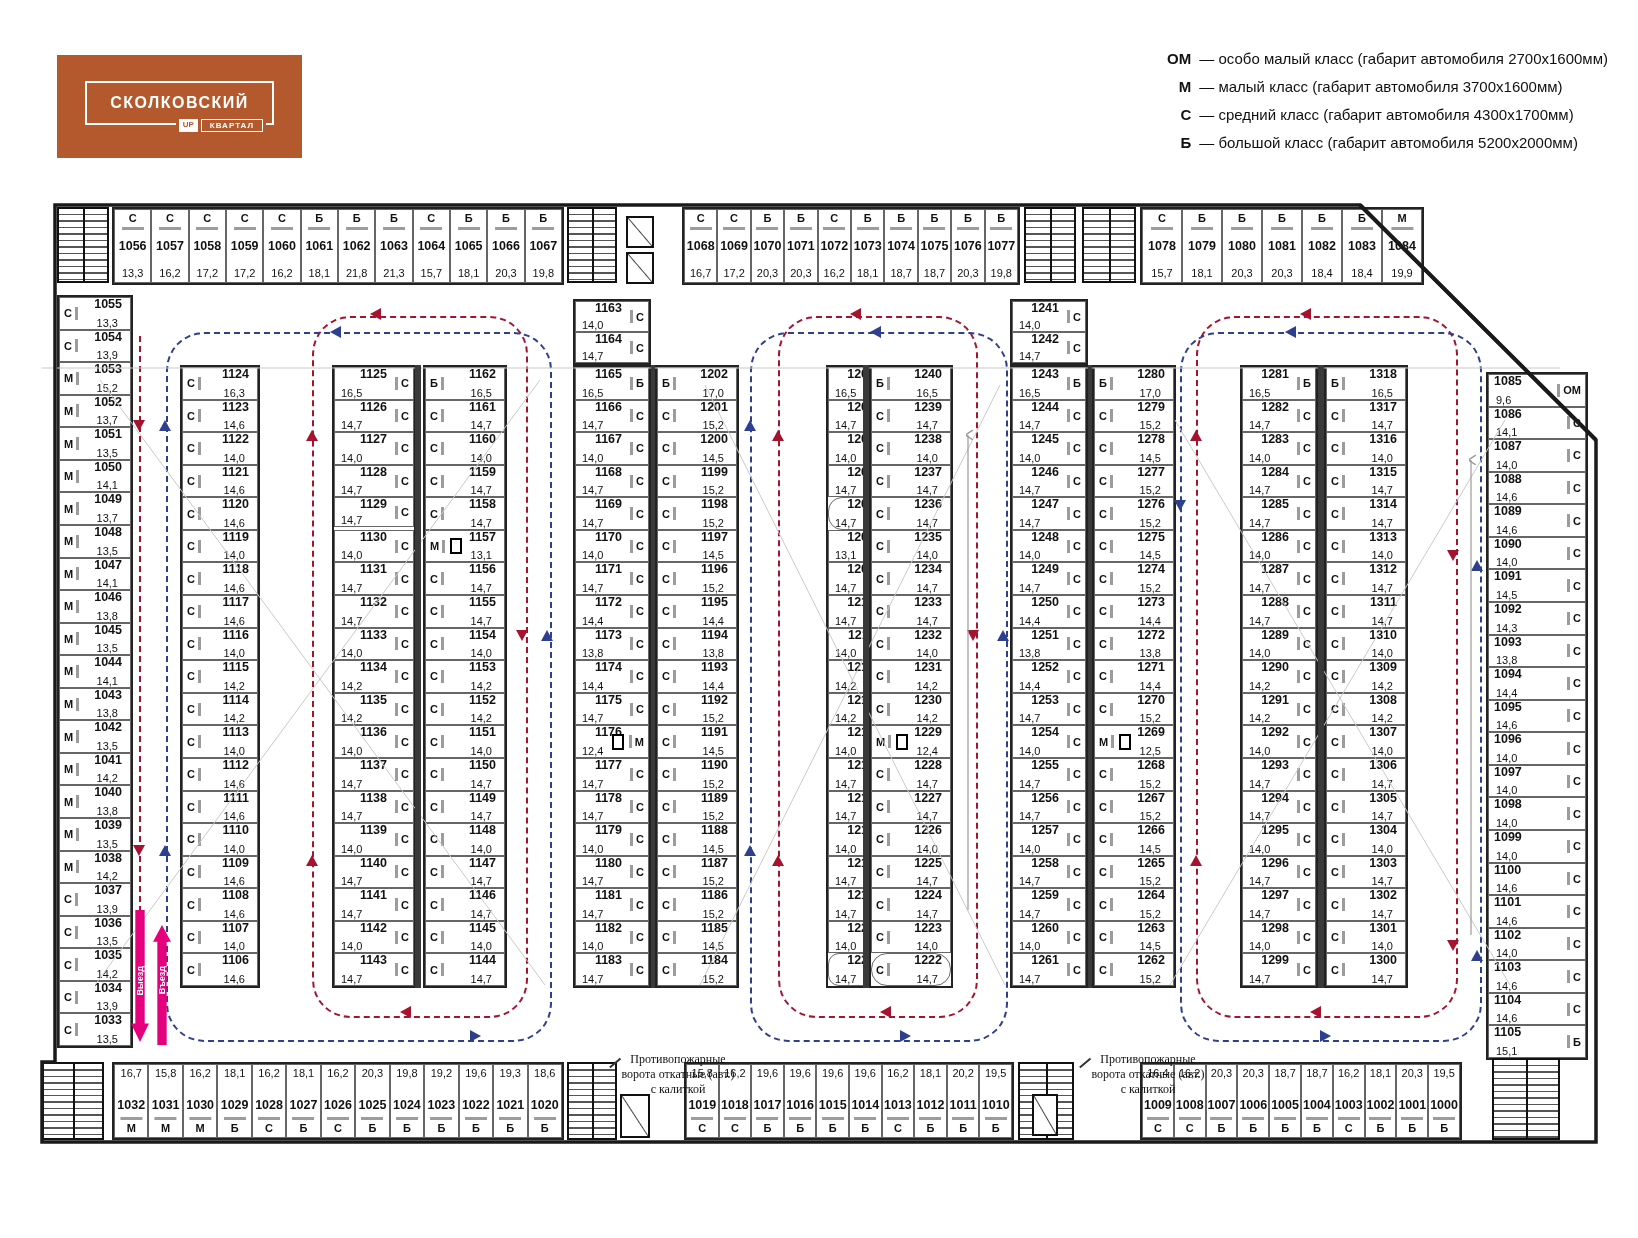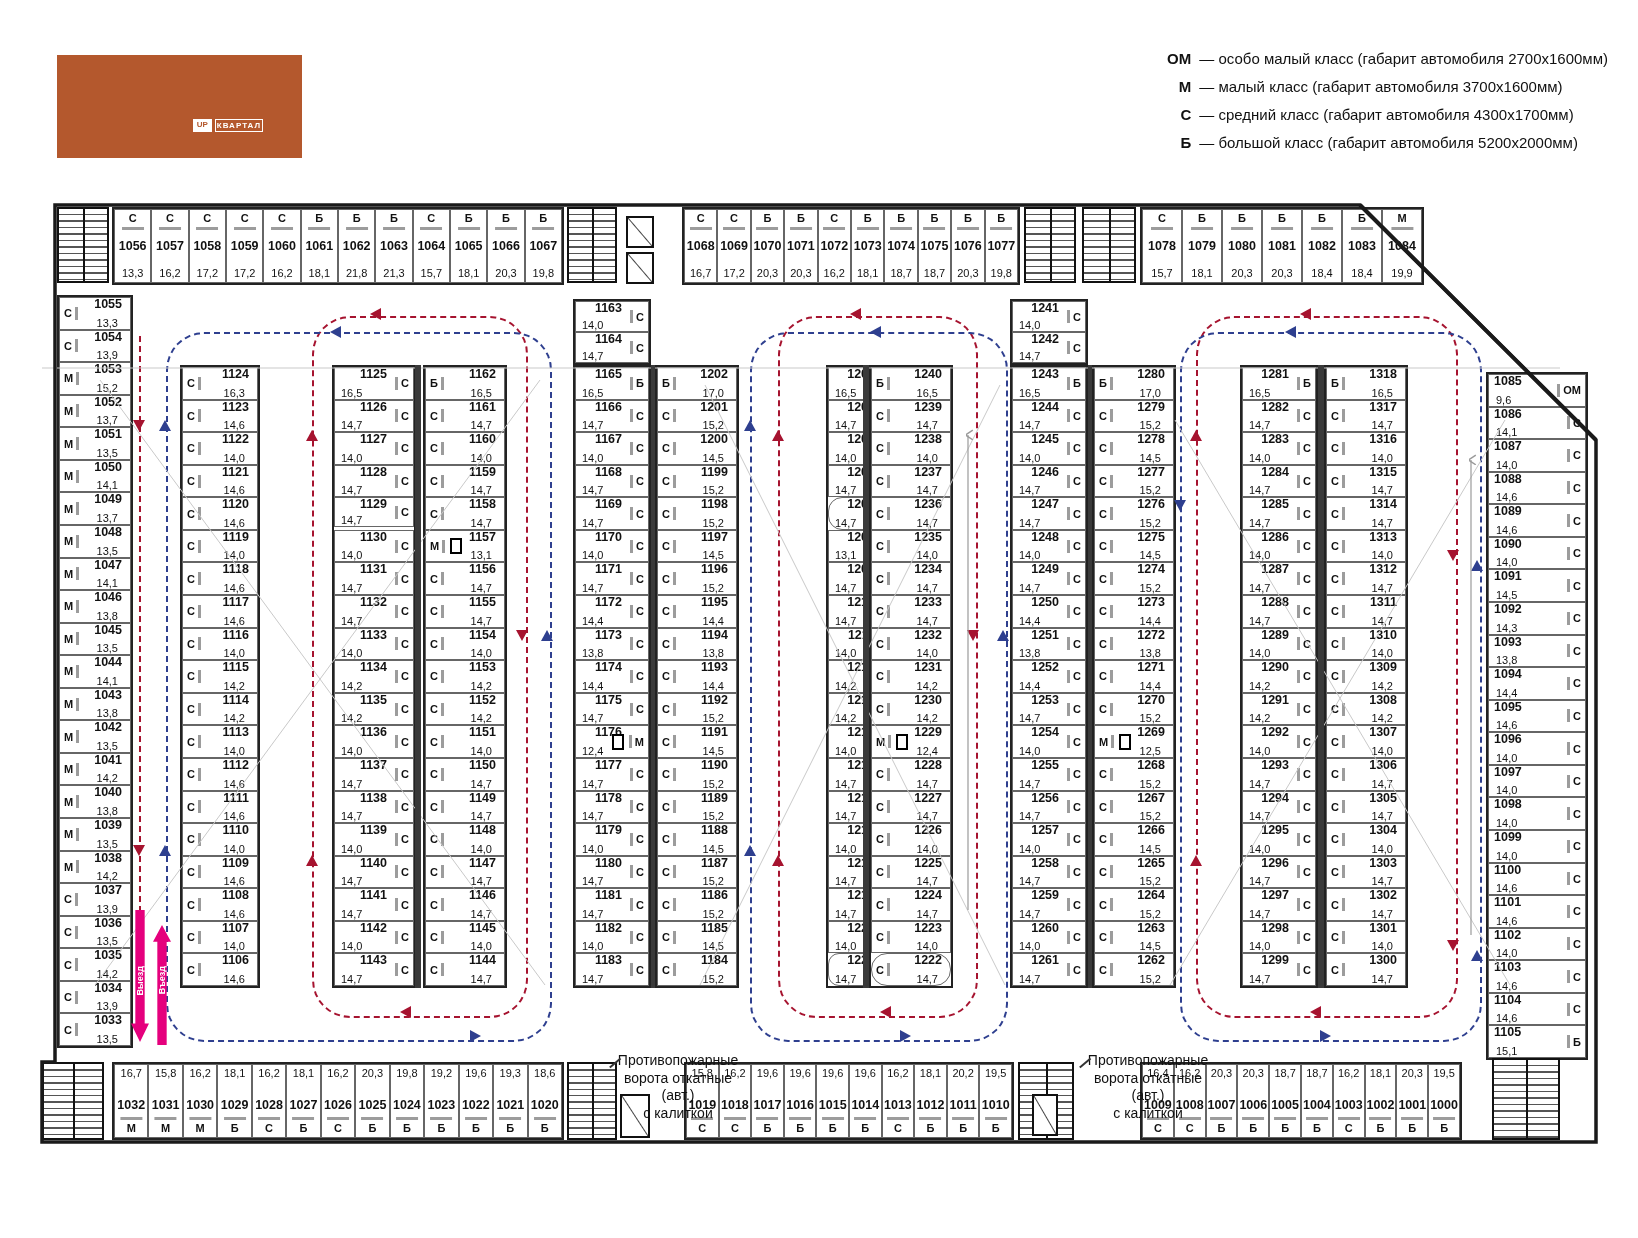--- a/index.html
+++ b/index.html
@@ -10,21 +10,21 @@
   body{font-family:"Liberation Sans",sans-serif;color:#111;}
   #stage{position:relative;width:1638px;height:1238px;background:#fff;overflow:hidden;}
 
   
   #logo{position:absolute;left:57px;top:55px;width:245px;height:103px;background:var(--orange);}
   .logo-frame{position:absolute;left:28px;top:26px;right:28px;height:40px;border:2px solid #fff;
     display:flex;align-items:center;justify-content:center;color:#fff;font-weight:bold;
     font-size:16px;letter-spacing:1.5px;}
   .logo-badges{position:absolute;right:36px;top:62px;display:flex;gap:3px;background:var(--orange);padding:2px 3px;}
   .badge-up{background:#fff;color:var(--orange);font-size:8px;font-weight:bold;padding:1px 4px;}
-  .badge-kv{border:1px solid #fff;color:#fff;font-size:8px;font-weight:bold;padding:1px 1px;letter-spacing:1px;}
+  .badge-kv{border:1px solid #fff;color:#fff;font-size:8px;font-weight:bold;padding:1px 8px;letter-spacing:1px;}
   #title{position:absolute;left:455px;top:82px;width:200px;text-align:center;font-size:21px;line-height:31px;}
   #legend{position:absolute;right:30px;top:50px;}
   .legend-row{display:flex;align-items:baseline;height:28px;font-size:15px;}
   .legend-code{width:42px;text-align:right;font-weight:bold;}
   .legend-text{margin-left:8px;}
 
   
   #plan{position:absolute;left:0;top:0;width:1638px;height:1238px;}
   .grp{position:absolute;border:2px solid #222;box-sizing:border-box;z-index:2;background:#fff;}
   .sp{position:absolute;box-sizing:border-box;border:1px solid #666;background:#fff;overflow:visible;}
@@ -83,32 +83,33 @@
     linear-gradient(to bottom right,#fff calc(50% - 1px),#444,#fff calc(50% + 1px));}
 
   
   .parrow{position:absolute;z-index:5;background:var(--pink);display:flex;align-items:center;justify-content:center;}
   .parrow span{writing-mode:vertical-rl;transform:rotate(180deg);color:#fff;font-size:9px;font-weight:bold;}
   .parrow.up{clip-path:polygon(50% 0,100% 14%,76% 14%,76% 100%,24% 100%,24% 14%,0 14%);}
   .parrow.down{clip-path:polygon(24% 0,76% 0,76% 86%,100% 86%,50% 100%,0 86%,24% 86%);}
   .parrow.up span{padding-top:10px;}
   .parrow.down span{padding-bottom:10px;}
 
-  .fire-label{position:absolute;width:124px;font-size:14px;text-align:center;z-index:6;line-height:1.25;}
+  .fire-label{position:absolute;width:124px;font-size:12px;text-align:center;z-index:6;line-height:1.25;font-family:Liberation Serif, serif;}
   .fire-label i{display:block;font-style:normal;}
   .fire-slash{position:absolute;left:-8px;top:10px;width:14px;height:1.5px;background:#333;transform:rotate(-40deg);}
 
   #walls{position:absolute;left:0;top:0;z-index:5;pointer-events:none;}
 </style>
 </head>
 <body>
 
 <div id="stage">
 
   <div id="logo">
+    <div class="logo-frame">СКОЛКОВСКИЙ</div>
     <div class="logo-badges">
       <span class="badge-up">UP</span>
       <span class="badge-kv">КВАРТАЛ</span>
     </div>
   </div>
 
 
   <div id="legend">
     <div class="legend-row">
       <span class="legend-code">ОМ</span>

